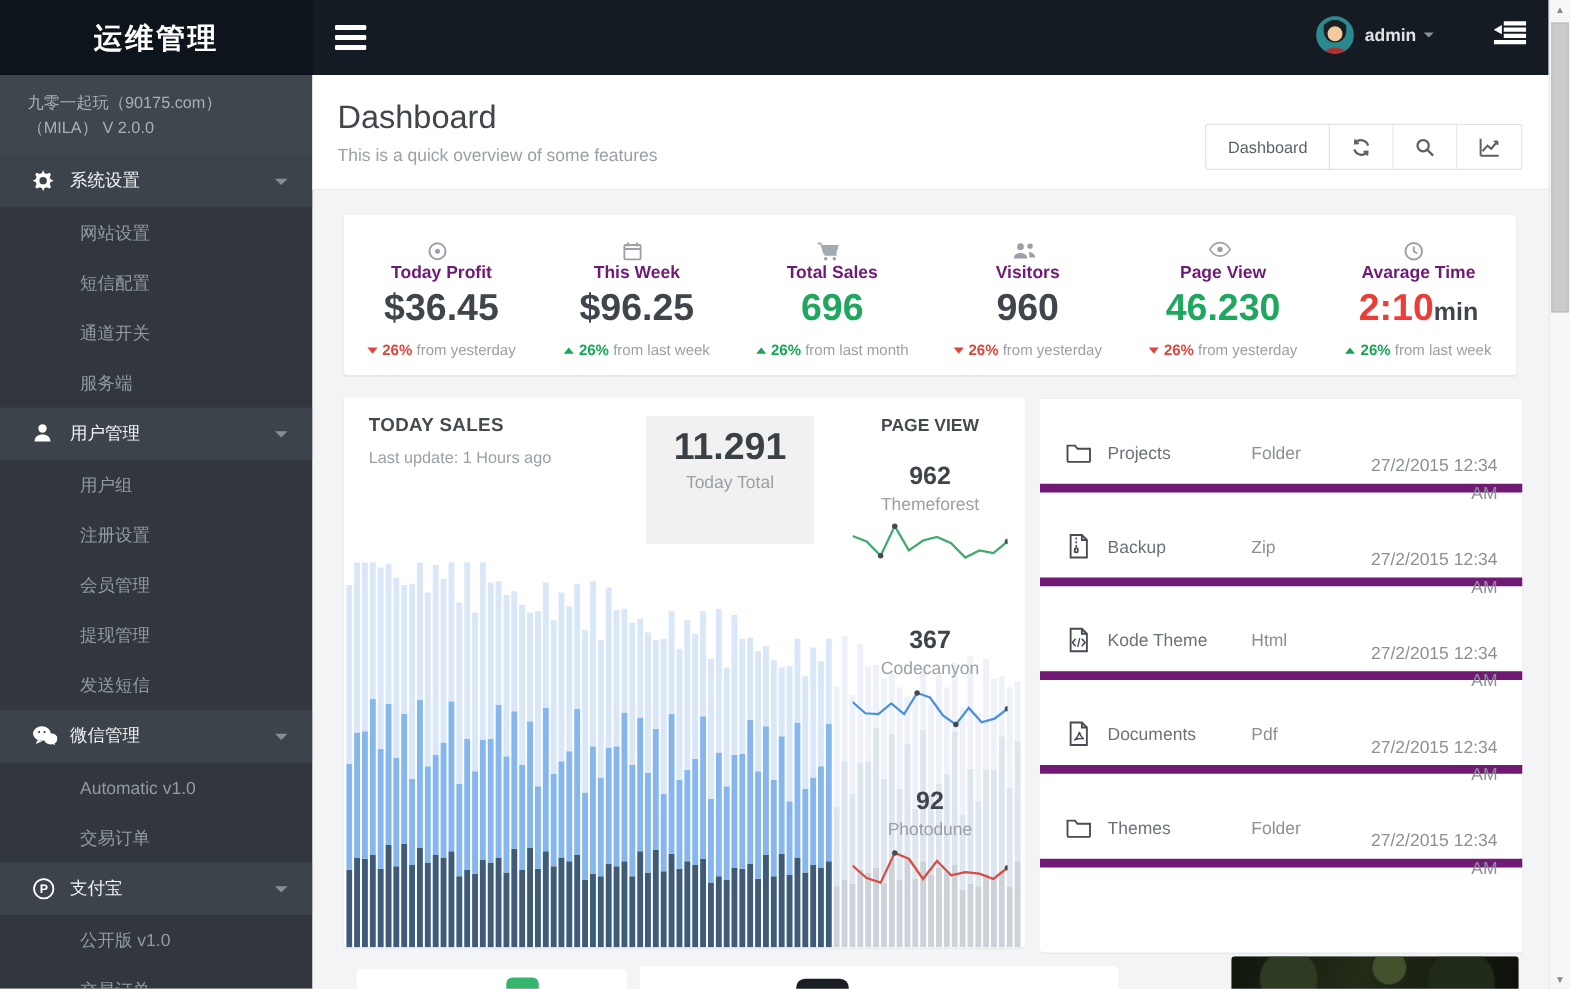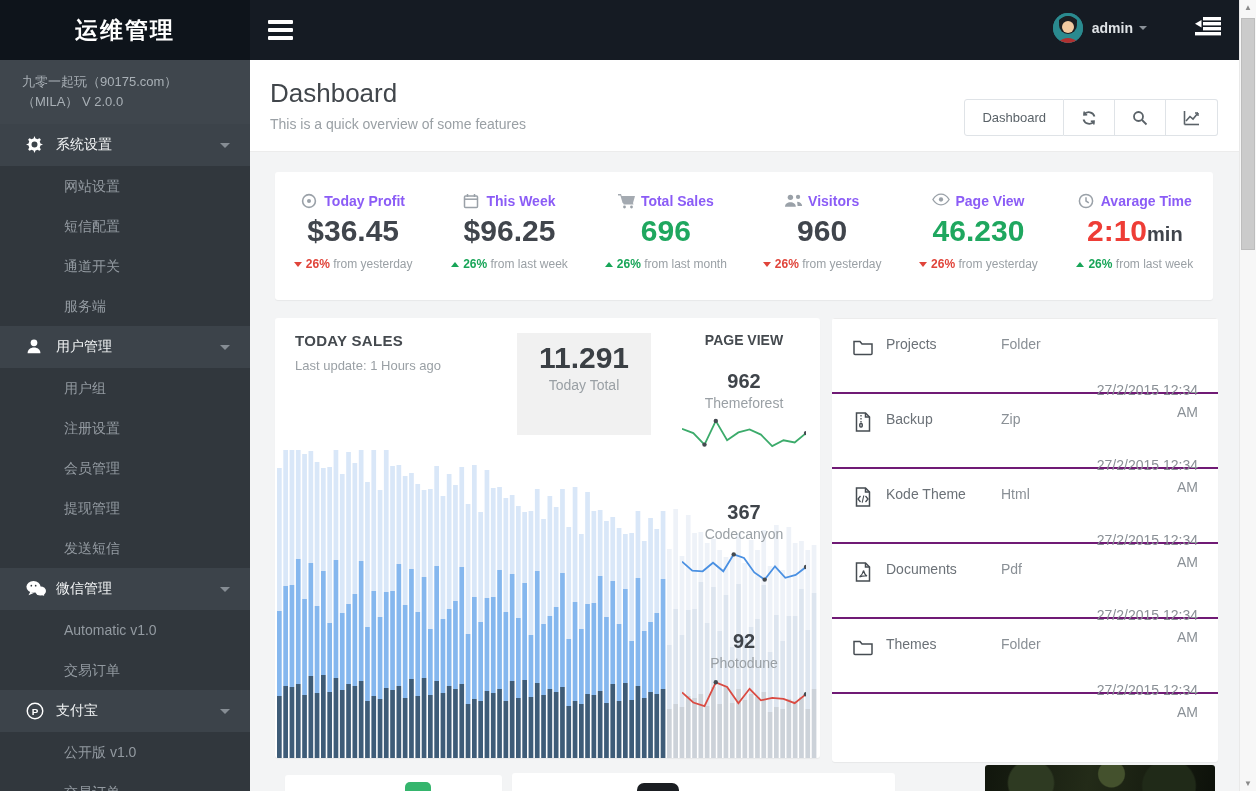--- a/index.html
+++ b/index.html
@@ -38,21 +38,21 @@
   .btn { height:37px; background:#fff; border:1px solid #dfe3e7; border-left-width:0; padding:0 17px;
          font-size:13px; color:#5a6268; display:flex; align-items:center; cursor:pointer; }
   .btn:first-child { border-left-width:1px; border-radius:3px 0 0 3px; }
   .btn:last-child { border-radius:0 3px 3px 0; }
 
   .panel { position:absolute; background:#fff; border-radius:3px; box-shadow:0 1px 1px rgba(0,0,0,.05); }
 
   
   .stats-panel { left:25px; top:112px; width:938px; height:128px; display:flex; }
   .stat-col { flex:1; text-align:center; padding-top:21px; }
-  .stat-head { display:flex; align-items:center; justify-content:center; color:#8b5cf6; font-size:14px; font-weight:bold; }
+  .stat-head { display:flex; align-items:center; justify-content:center; color:#701a75; font-size:14px; font-weight:bold;flex-direction:column; }
   .stat-head .s-icon { width:16px; height:16px; margin-right:7px; color:#9aa1a8; }
   .stat-value { font-size:30px; font-weight:bold; color:#40454c; margin-top:5px; }
   .stat-value .suffix { font-size:20px; font-weight:bold; color:#40454c; }
   .stat-trend { margin-top:9px; font-size:12px; color:#9aa0a5; }
   .stat-trend b { font-weight:bold; }
   .tri { display:inline-block; width:0; height:0; border-left:4px solid transparent; border-right:4px solid transparent; margin-right:4px; vertical-align:middle; }
   .tri.up { border-bottom:5px solid #18a558; }
   .tri.down { border-top:5px solid #e0443a; }
 
   
@@ -71,21 +71,21 @@
 
   
   .my-files { left:582px; top:258px; width:386px; height:444px; overflow:hidden; }
   .mf-header { height:50px; padding:16px 20px 0 20px; position:relative; }
   .mf-title { font-size:14px; font-weight:bold; color:#41464b; letter-spacing:.3px; display:inline-block; }
   .mf-badge { display:inline-block; margin-left:8px; background:#e8483c; color:#fff; font-size:12px; font-weight:bold;
               border-radius:3px; padding:2px 8px; position:relative; top:-1px; }
   .mf-icons { position:absolute; right:18px; top:16px; display:flex; gap:16px; color:#4a5056; }
   .mf-icons .ic { width:15px; height:15px; cursor:pointer; }
   .mf-rows { border-top:1px solid #ececec; }
-  .file-row { display:flex; padding:17px 20px 0 20px; height:75px; border-bottom:2px solid #701a75; }
+  .file-row { display:flex; padding:17px 20px 0 20px; height:75px; border-bottom:7px solid #701a75;align-items:center; }
   .fr-icon { width:22px; height:22px; color:#464c52; flex:0 0 22px; }
   .fr-name { font-size:14px; color:#6b7177; margin-left:12px; width:115px; }
   .fr-type { font-size:14px; color:#8a9096; width:70px; }
   .fr-date { font-size:14px; color:#8a9096; flex:1; text-align:right; line-height:22px;margin-top:43px; }
 
   
   .pA { left:35px; top:715px; width:217px; height:20px; border-radius:3px 3px 0 0; }
   .pA .blob { position:absolute; left:120px; top:7px; width:26px; height:13px; background:#35b56d; border-radius:5px 5px 0 0; }
   .pB { left:262px; top:713px; width:383px; height:22px; border-radius:3px 3px 0 0; }
   .pB .blob { position:absolute; left:125px; top:10px; width:42px; height:12px; background:#1b1e22; border-radius:7px 7px 0 0; }

